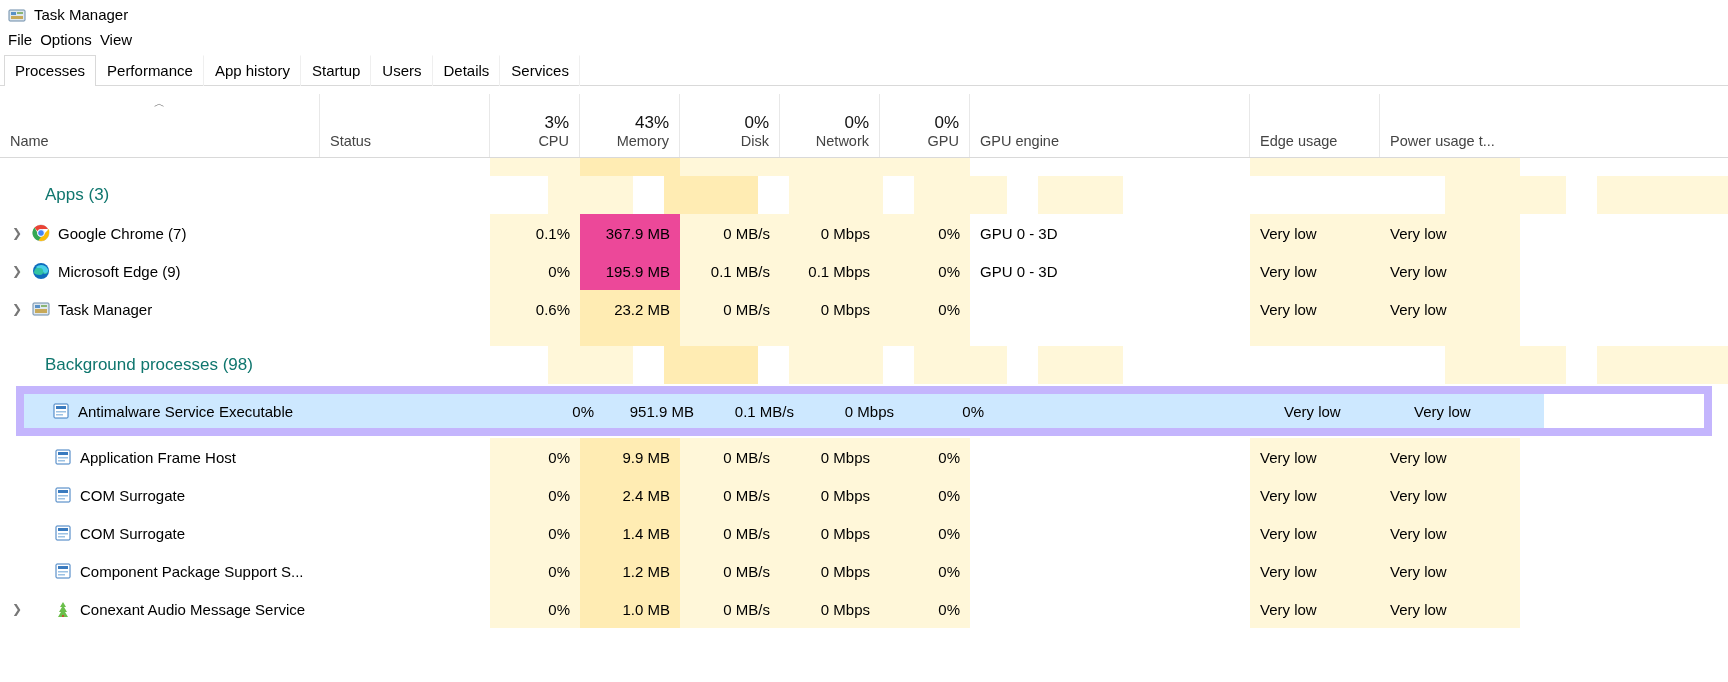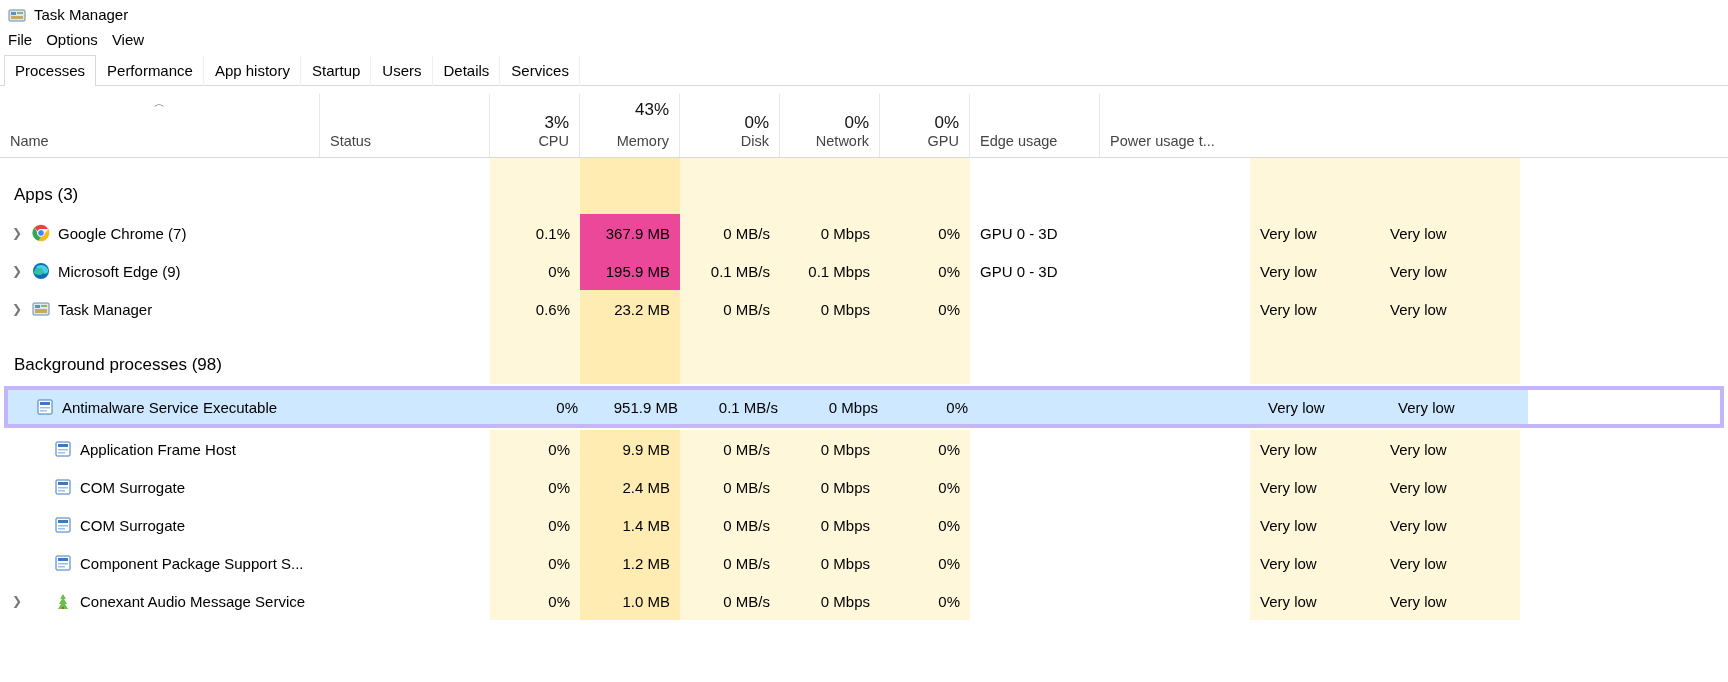--- a/index.html
+++ b/index.html
@@ -16,21 +16,21 @@
     align-items: center;
     gap: 8px;
     padding: 6px 8px 4px 8px;
   }
   .titlebar .app-icon {
     width: 18px; height: 16px;
   }
   .titlebar .title { font-size: 15px; }
   .menubar {
     display: flex;
-    gap: 14px;
+    gap: 8px;
     padding: 4px 8px 6px 8px;
     font-size: 15px;
   }
   .menubar span { cursor: default; }
   .tabbar {
     display: flex;
     border-bottom: 1px solid #d9d9d9;
     padding: 0 4px;
   }
   .tab {
@@ -82,21 +82,21 @@
     left: 50%;
     transform: translateX(-50%);
     font-size: 11px;
     color: #666;
   }
 
   
   .c-name    { width: 320px; }
   .c-status  { width: 170px; text-align: right; }
   .c-cpu     { width: 90px; }
-  .c-mem     { width: 100px; justify-content: space-between; }
+  .c-mem     { width: 100px; }
   .c-disk    { width: 100px; }
   .c-net     { width: 100px; }
   .c-gpu     { width: 90px; }
   .c-gpueng  { width: 280px; }
   .c-pow     { width: 130px; }
   .c-powt    { width: 140px; }
 
   .tbody .row {
     display: flex;
     align-items: stretch;
@@ -106,36 +106,36 @@
     padding: 0 10px;
     display: flex;
     align-items: center;
     font-size: 15px;
   }
   .cell.right { justify-content: flex-end; }
   .cell.shade1 { background: #fff7d9; }
   .cell.shade2 { background: #ffecb3; }
   .cell.shade3 { background: #ec4899; }
 
-  .group-row .cell { font-size: 17px; color: #000000; }
+  .group-row .cell { font-size: 17px; color: #0f766e; margin-left: 31px; }
   .group-row { height: 40px; }
 
   .name-cell {
     display: flex;
     align-items: center;
     gap: 8px;
     padding-left: 10px;
   }
   .exp { width: 14px; color: #777; font-size: 12px; display:inline-block; text-align:center;}
   .indent { width: 14px; display:inline-block; }
   .proc-icon { width: 18px; height: 18px; flex: 0 0 18px; }
 
   .highlight-wrap {
-    border: 4px solid #c4b5fd;
-    margin: 2px 4px;
+    border: 8px solid #c4b5fd;
+    margin: 2px 16px;
   }
   .highlight-wrap .row { height: 34px; }
   .highlight-wrap .cell { background: #cde8ff; }
   .highlight-wrap .c-name, .highlight-wrap .c-status, .highlight-wrap .c-gpueng { background: #cde8ff; }
 </style>
 </head>
 <body>
 
 <div class="titlebar">
   <span class="app-icon">
@@ -186,20 +186,23 @@
       <span class="metric">0%</span>
       <span>Disk</span>
     </div>
     <div class="th right c-net">
       <span class="metric">0%</span>
       <span>Network</span>
     </div>
     <div class="th right c-gpu">
       <span class="metric">0%</span>
       <span>GPU</span>
+    </div>
+    <div class="th left c-gpueng">
+      <span>GPU engine</span>
     </div>
     <div class="th left c-pow">
       <span>Edge usage</span>
     </div>
     <div class="th left c-powt" style="border-right:none">
       <span>Power usage t...</span>
     </div>
   </div>
 
   <div class="tbody" id="tbody">

